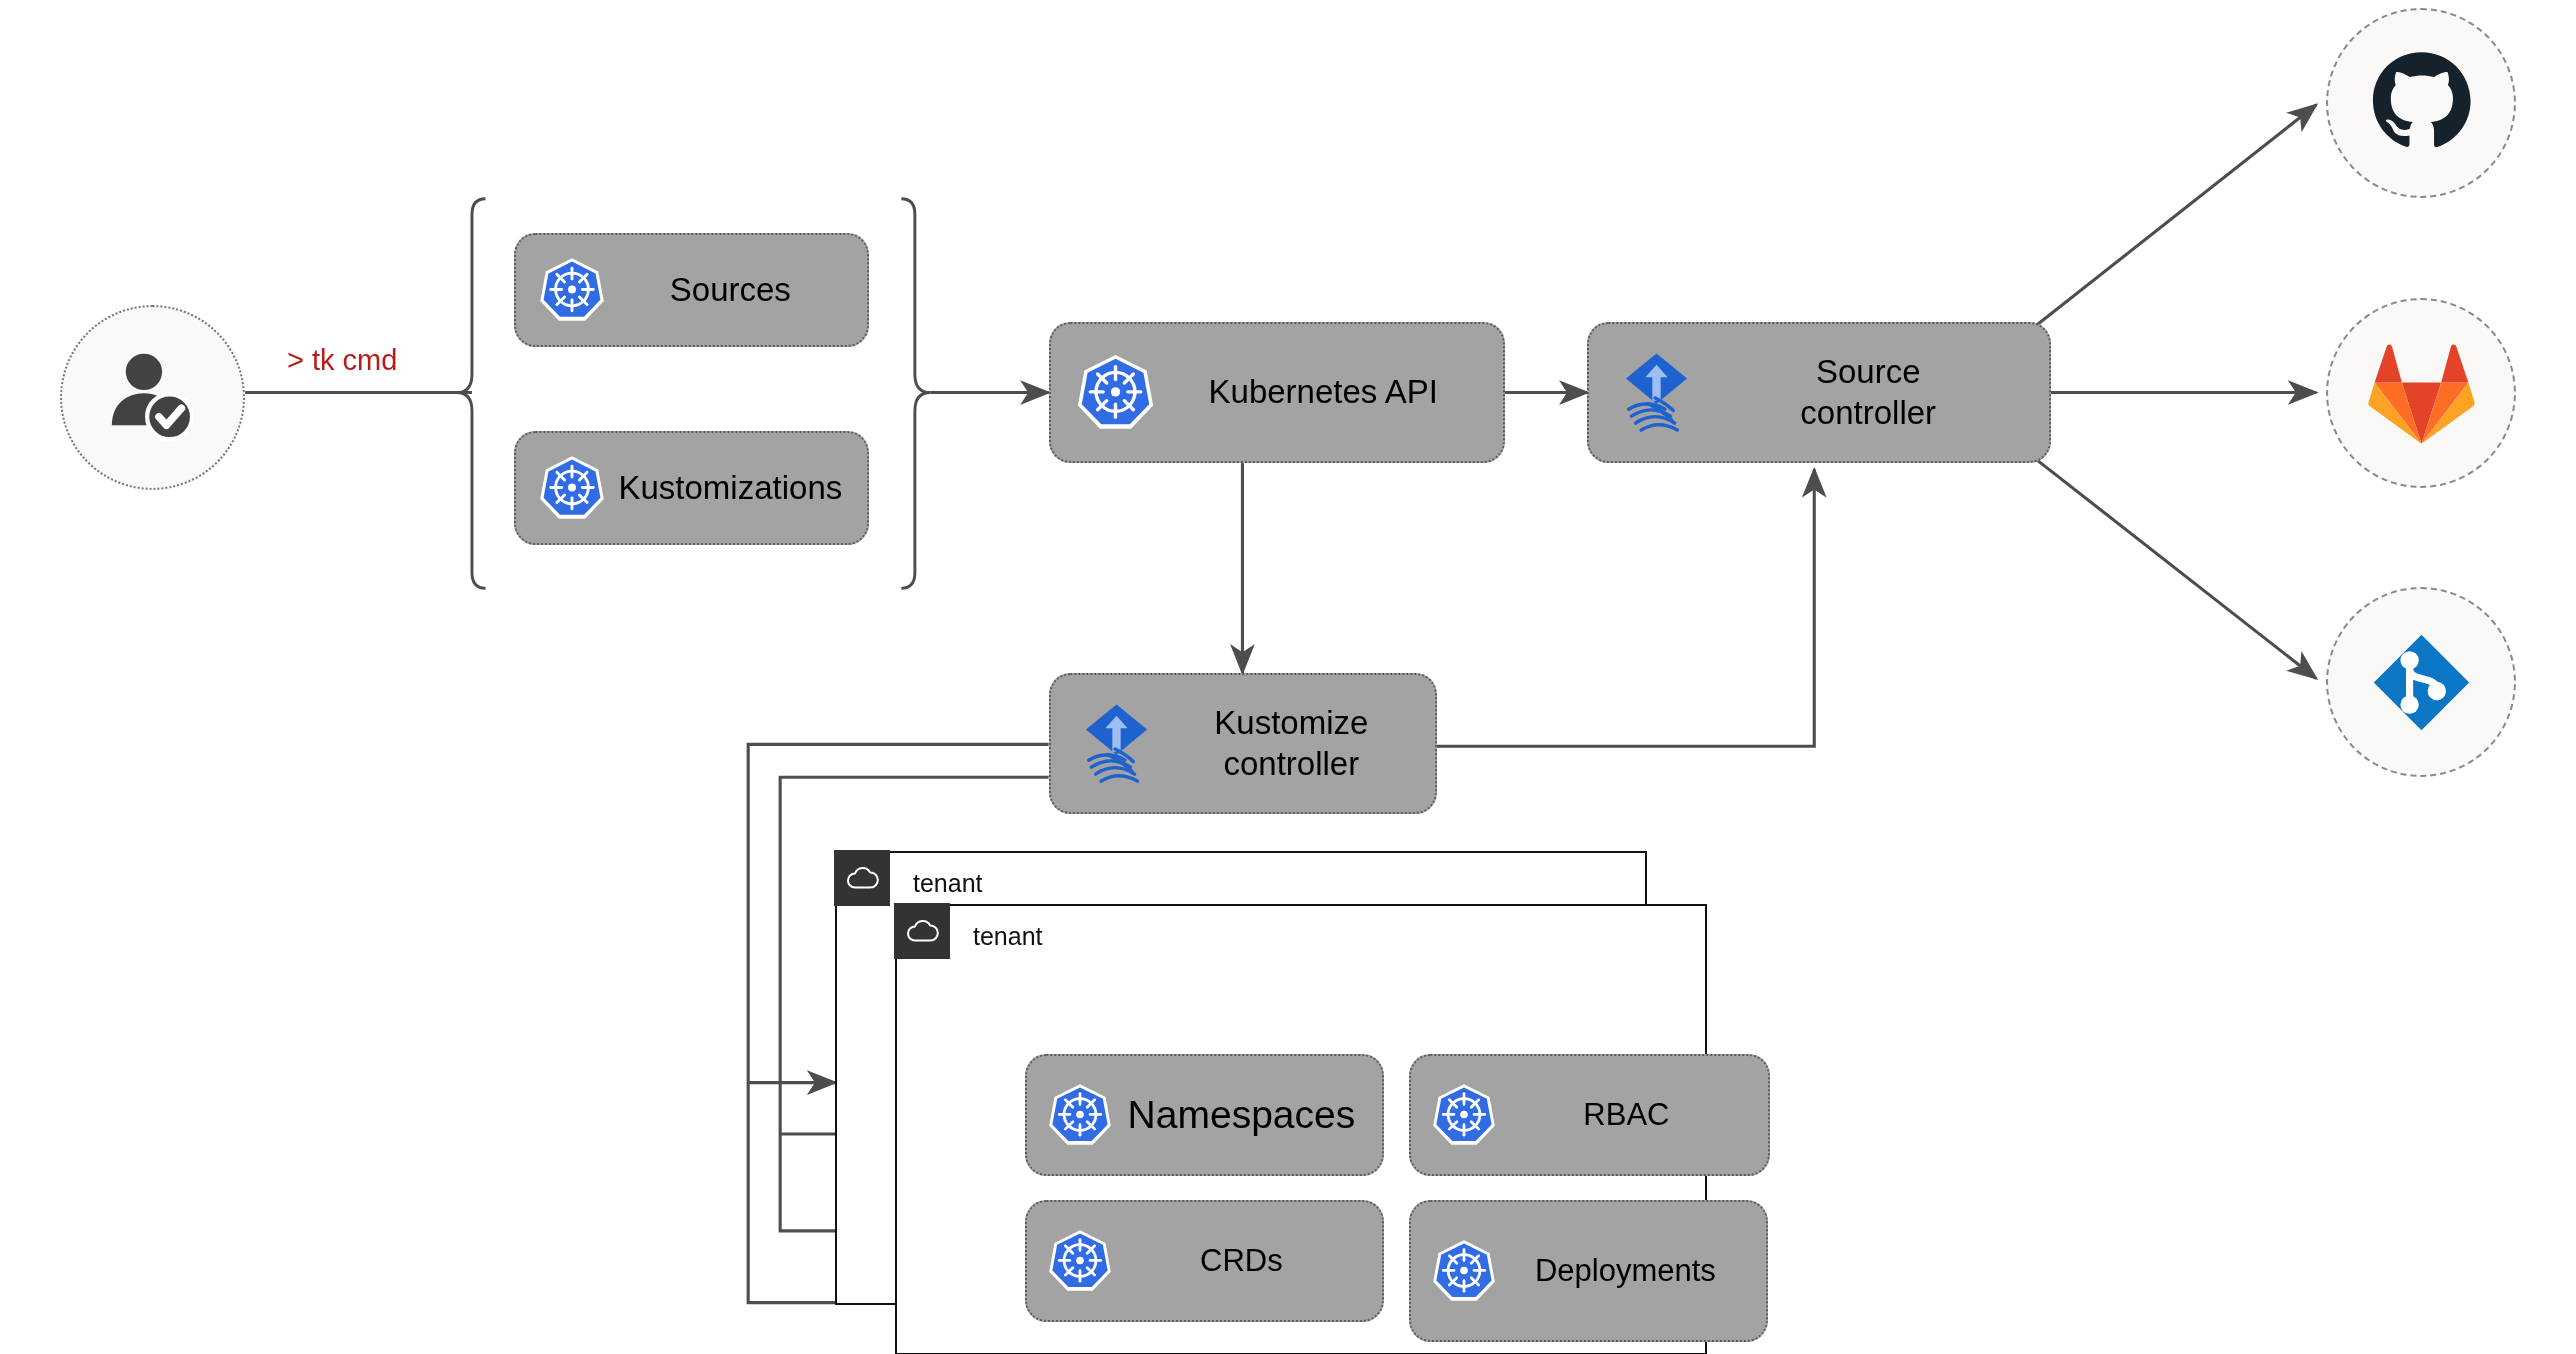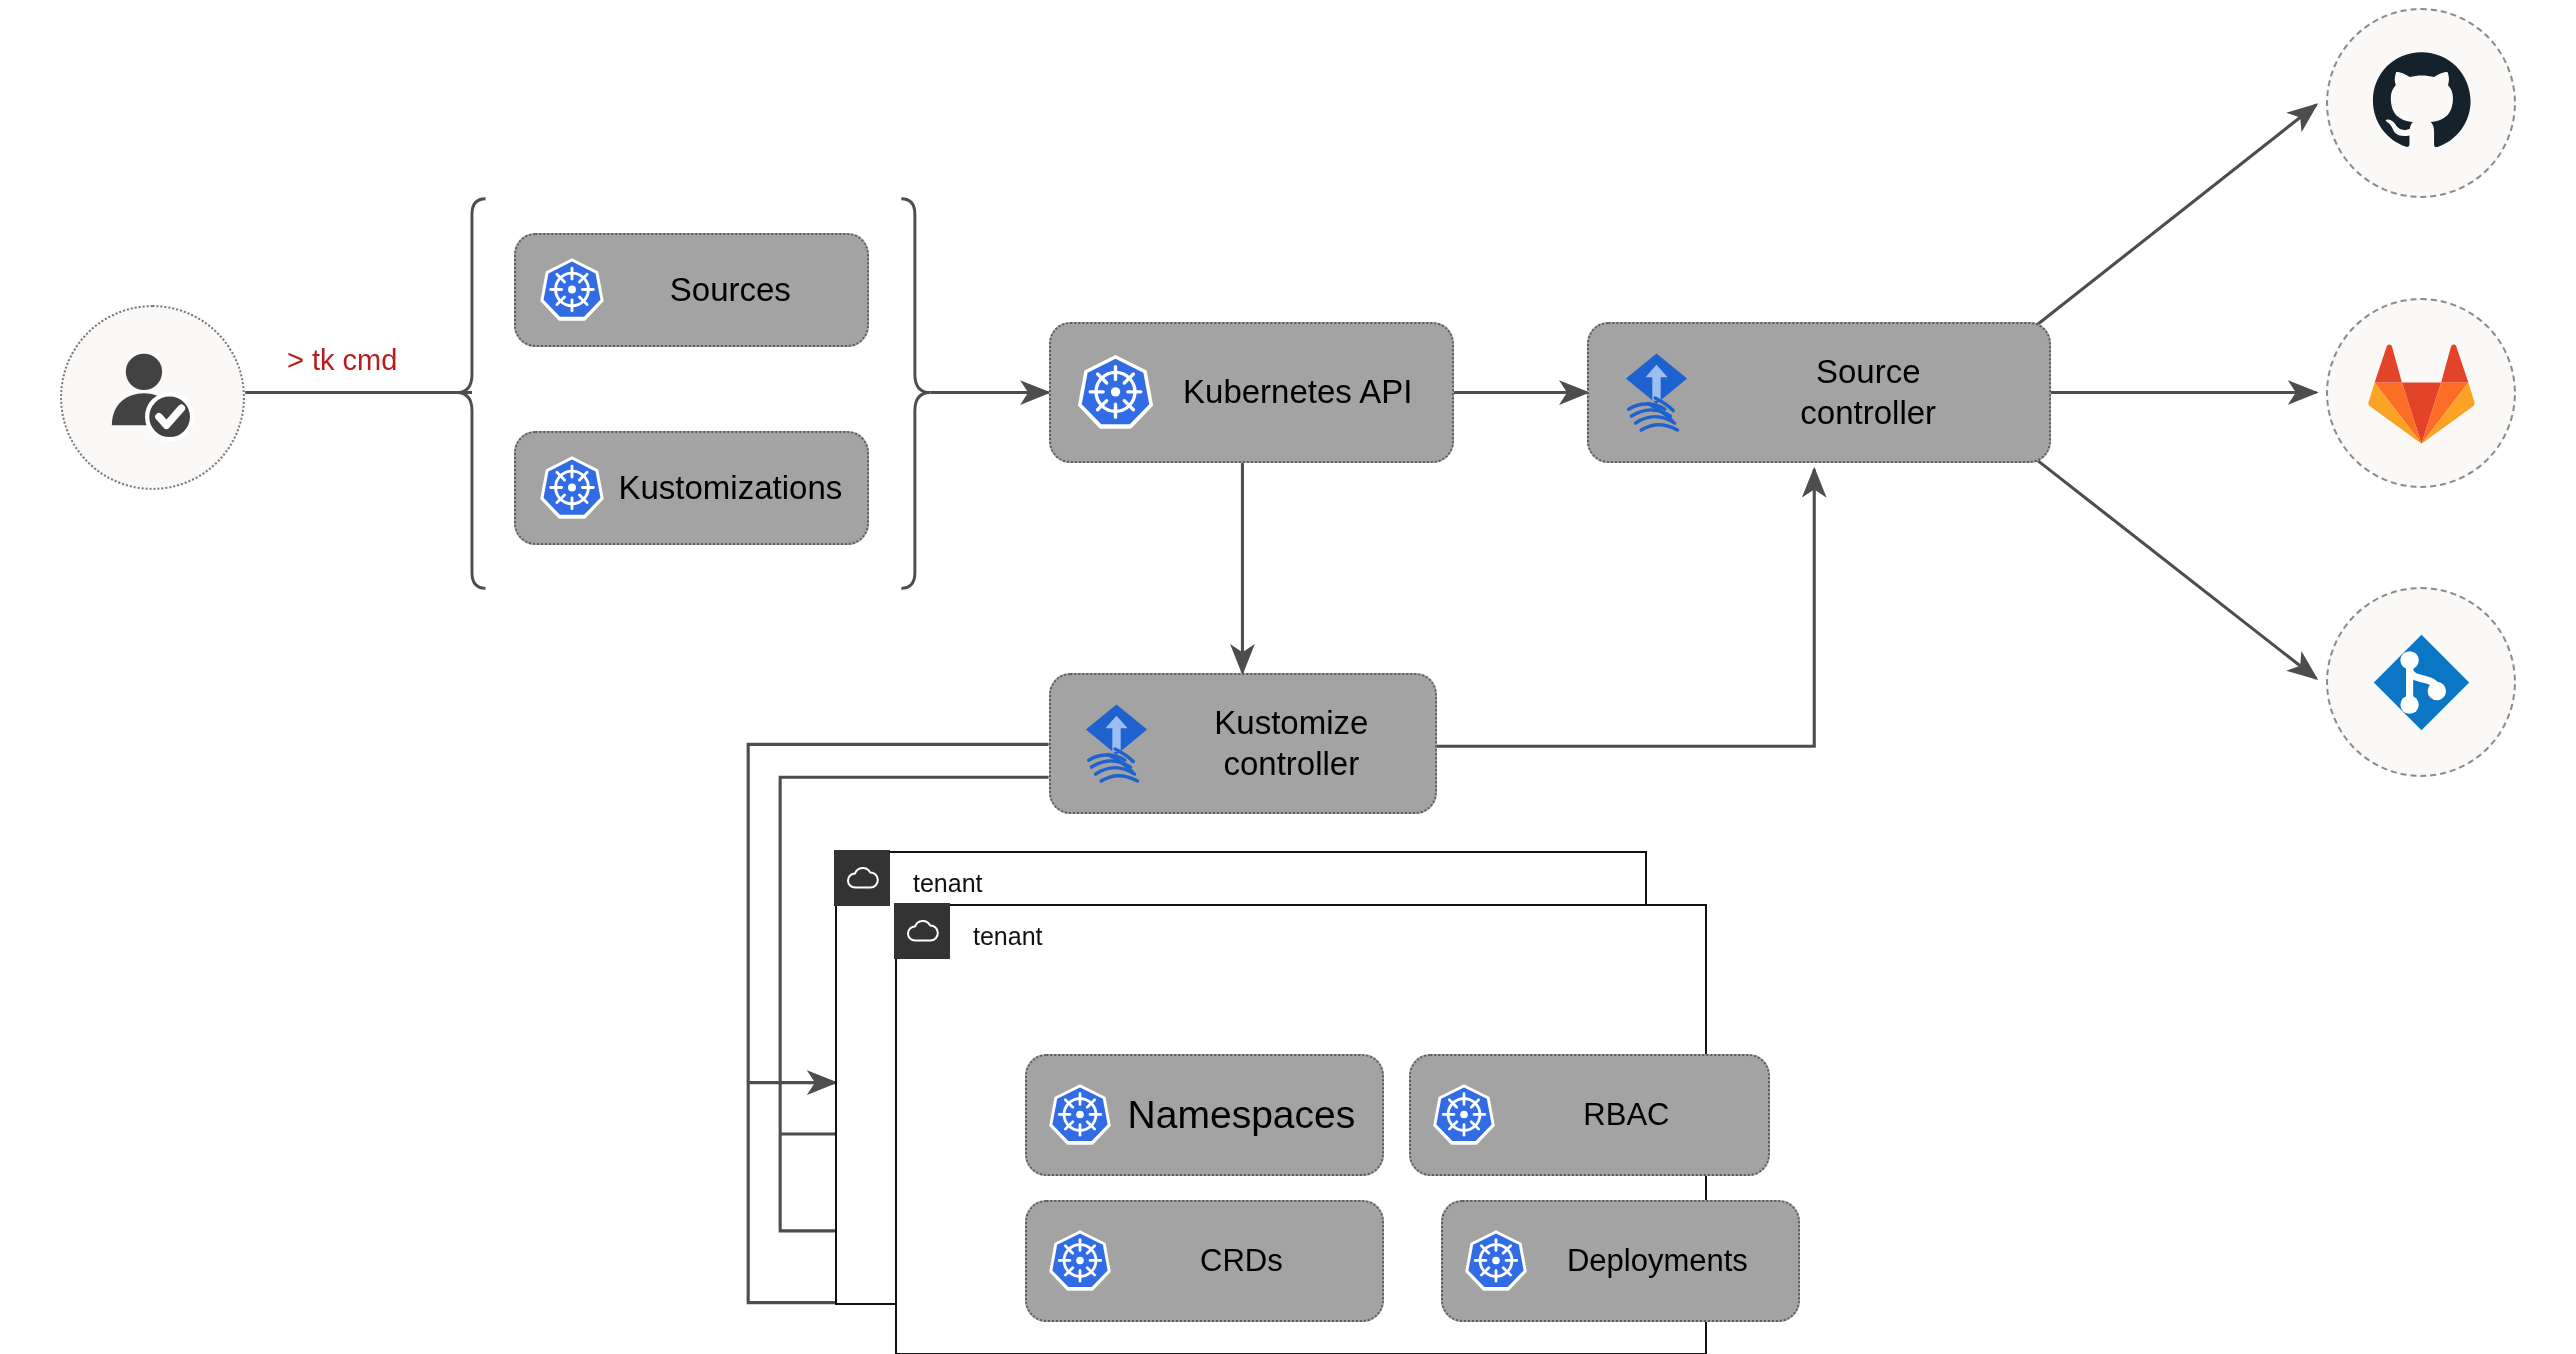--- a/index.html
+++ b/index.html
@@ -194,21 +194,21 @@
           <line x1="18.2" y1="17.7" x2="25.2" y2="24.7"></line>
           <line x1="38.8" y1="38.3" x2="45.8" y2="45.3"></line>
           <line x1="45.8" y1="17.7" x2="38.8" y2="24.7"></line>
           <line x1="25.2" y1="38.3" x2="18.2" y2="45.3"></line>
         </g>
       </svg>
     </span>
     <span class="lbl">Kustomizations</span>
   </div>
 
-  <div class="node" style="left:1049px;top:322px;width:405px;height:141px;">
+  <div class="node" style="left:1049px;top:322px;width:456px;height:141px;">
     <span class="ico" style="margin-left:23px;">
       <svg width="83" height="83" viewBox="0 0 64 64">
         <path d="M32 3 L56 15 L61 42 L44 60 L20 60 L3 42 L8 15 Z" fill="#ffffff"></path>
         <path d="M32 6 L53.5 16.8 L58 41 L43 56.5 L21 56.5 L6 41 L10.5 16.8 Z" fill="#326CE5"></path>
         <g stroke="#ffffff" stroke-width="2.6" fill="none" stroke-linecap="round">
           <circle cx="32" cy="31.5" r="15"></circle>
           <circle cx="32" cy="31.5" r="3.6" fill="#ffffff" stroke="none"></circle>
           <line x1="32" y1="12" x2="32" y2="22"></line>
           <line x1="32" y1="41" x2="32" y2="51"></line>
           <line x1="12.5" y1="31.5" x2="22.5" y2="31.5"></line>
@@ -368,21 +368,21 @@
             <line x1="18.2" y1="17.7" x2="25.2" y2="24.7"></line>
             <line x1="38.8" y1="38.3" x2="45.8" y2="45.3"></line>
             <line x1="45.8" y1="17.7" x2="38.8" y2="24.7"></line>
             <line x1="25.2" y1="38.3" x2="18.2" y2="45.3"></line>
           </g>
         </svg>
       </span>
       <span class="lbl" style="font-size:31px;">CRDs</span>
     </div>
 
-    <div class="node" style="left:512px;top:294px;width:359px;height:122px;margin-left:32px;">
+    <div class="node" style="left:512px;top:294px;width:359px;height:142px;">
       <span class="ico" style="margin-left:19.4px;">
         <svg width="68" height="68" viewBox="0 0 64 64">
           <path d="M32 3 L56 15 L61 42 L44 60 L20 60 L3 42 L8 15 Z" fill="#ffffff"></path>
           <path d="M32 6 L53.5 16.8 L58 41 L43 56.5 L21 56.5 L6 41 L10.5 16.8 Z" fill="#326CE5"></path>
           <g stroke="#ffffff" stroke-width="2.6" fill="none" stroke-linecap="round">
             <circle cx="32" cy="31.5" r="15"></circle>
             <circle cx="32" cy="31.5" r="3.6" fill="#ffffff" stroke="none"></circle>
             <line x1="32" y1="12" x2="32" y2="22"></line>
             <line x1="32" y1="41" x2="32" y2="51"></line>
             <line x1="12.5" y1="31.5" x2="22.5" y2="31.5"></line>

